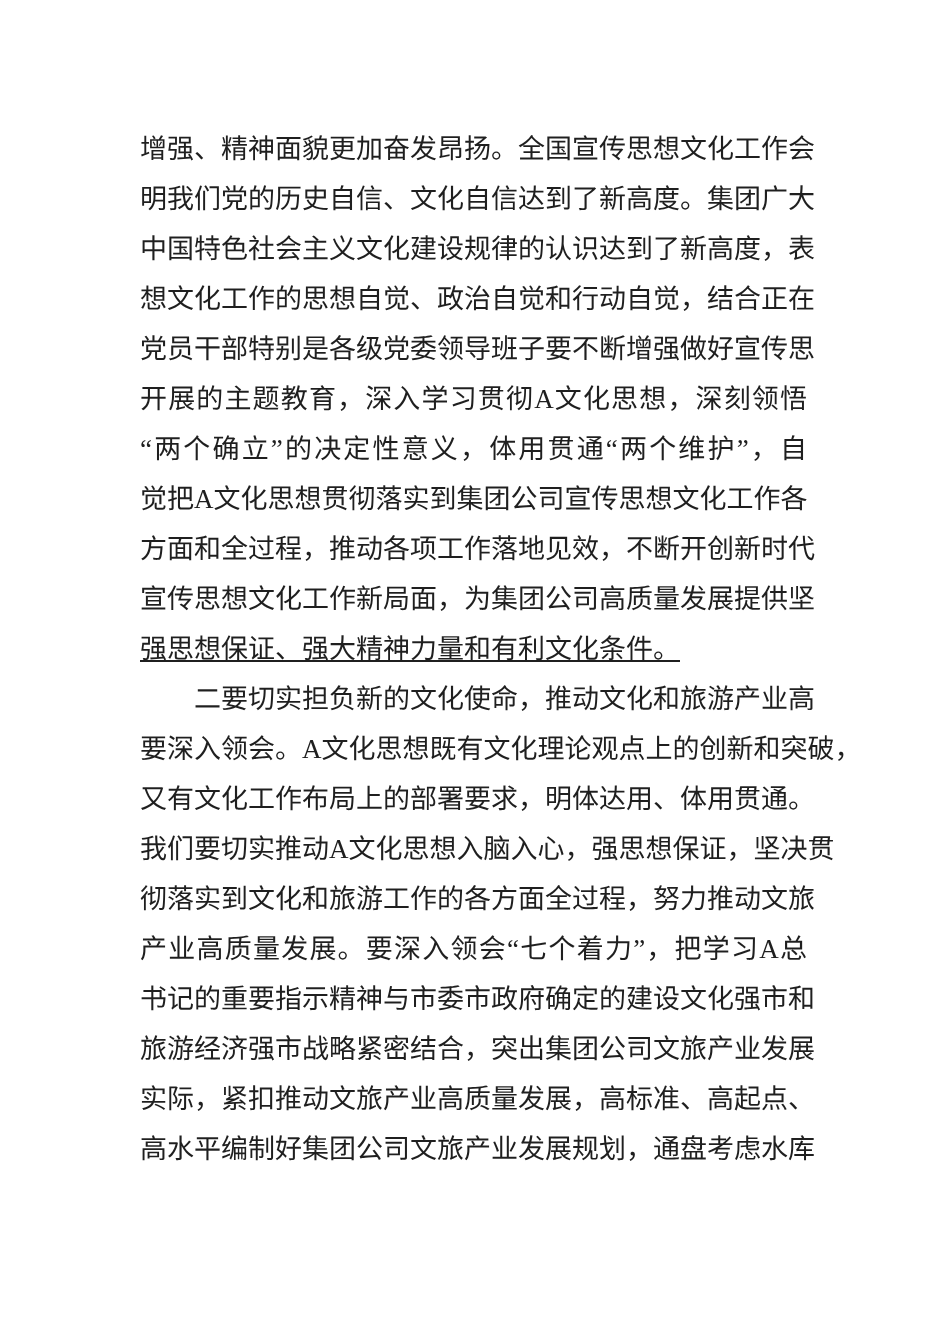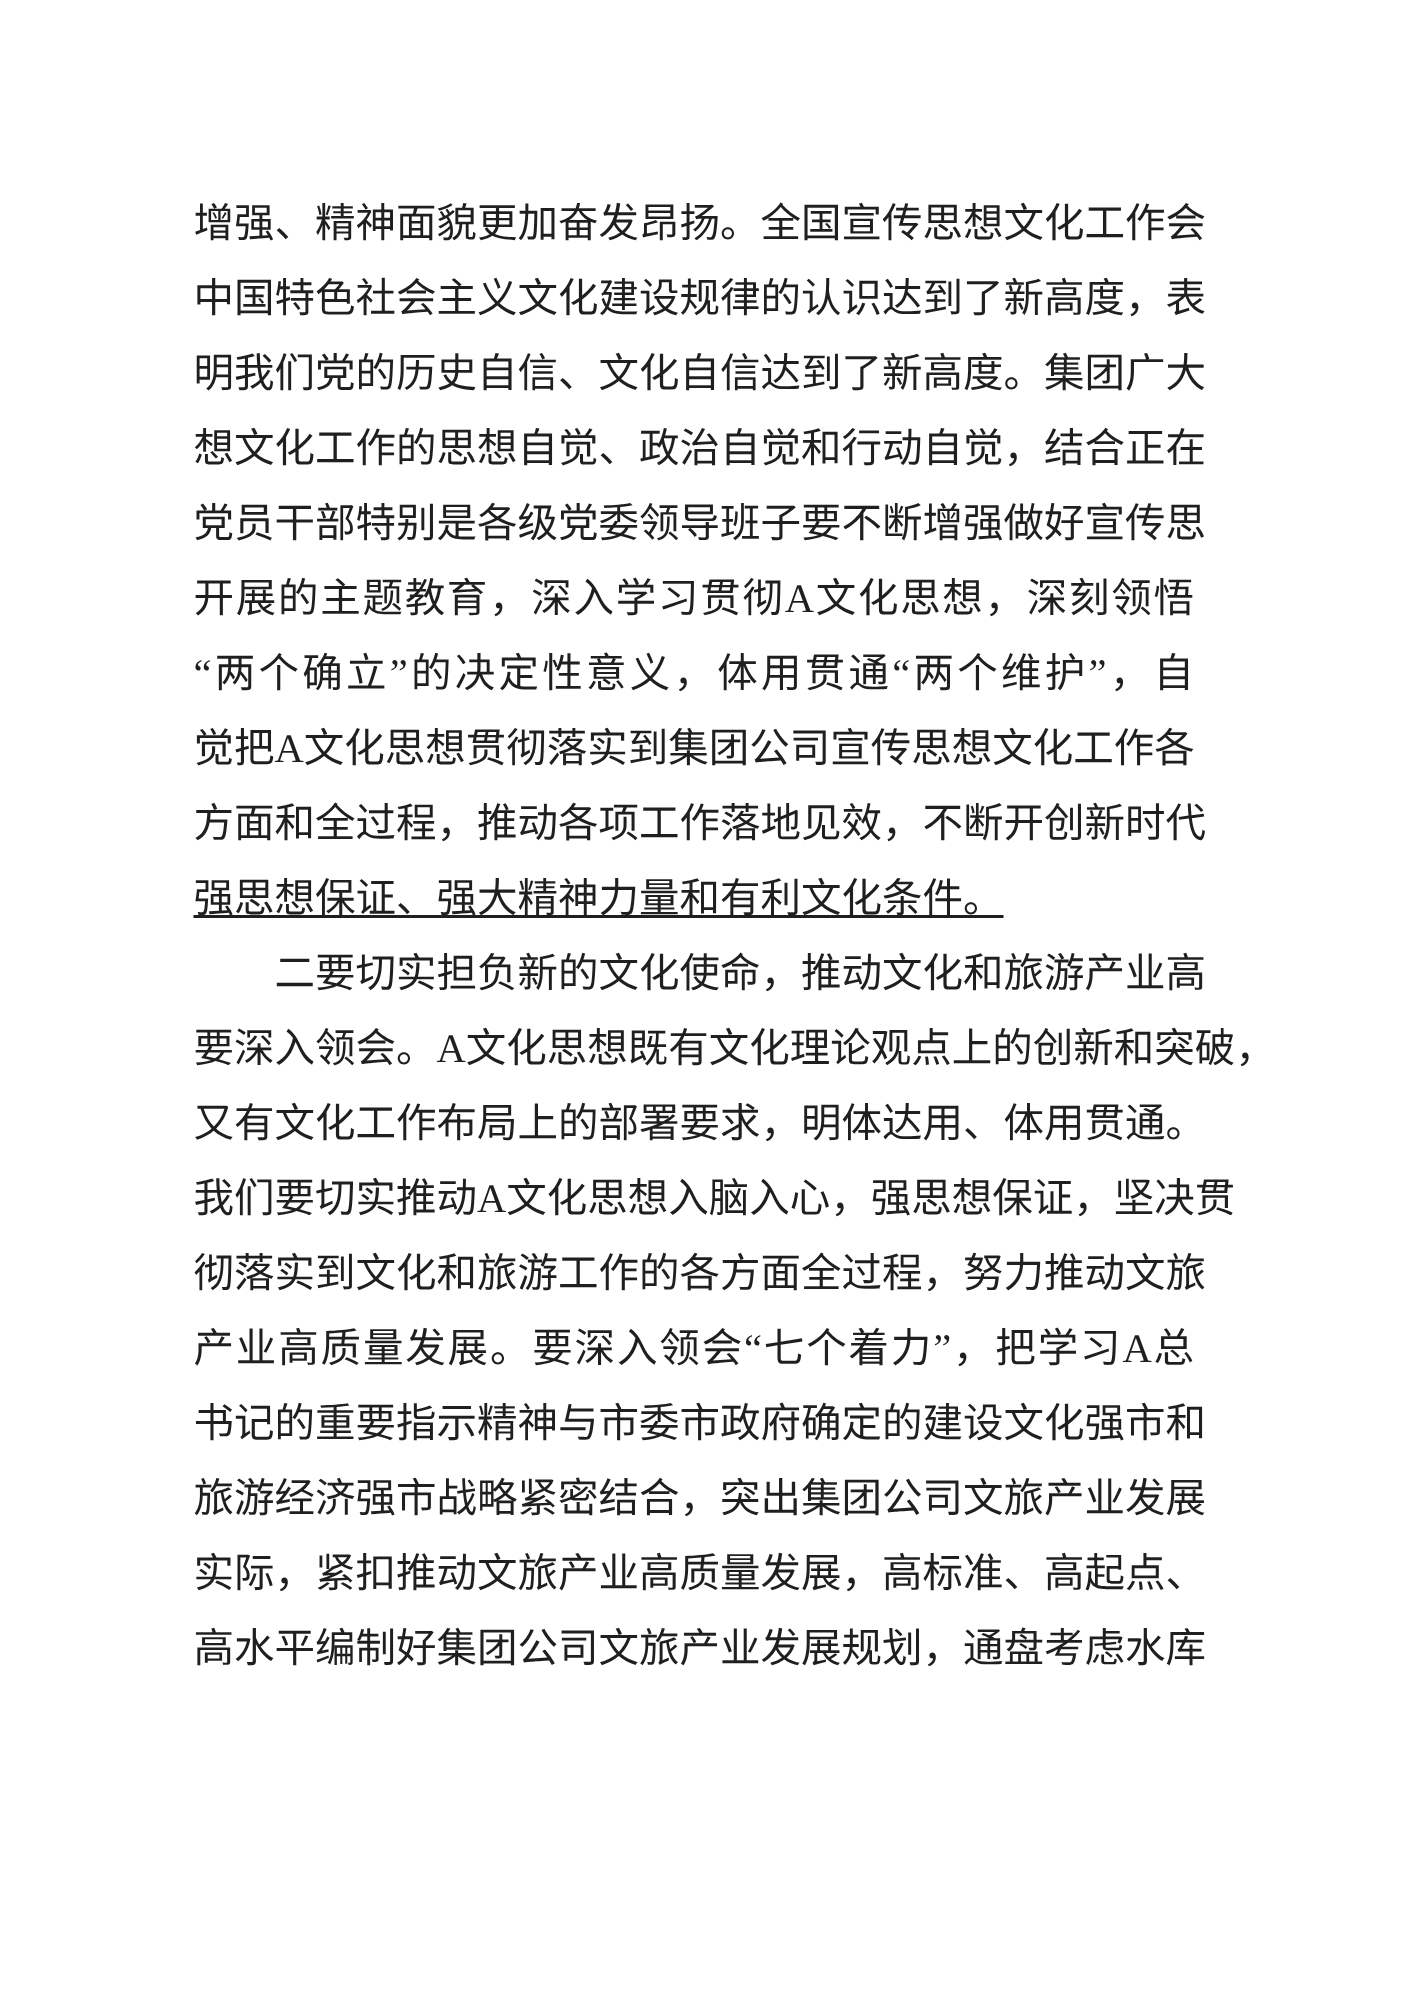--- a/index.html
+++ b/index.html
@@ -16,21 +16,21 @@
   .page {
     position: absolute;
     top: 0;
     left: 0;
     width: 950px;
     height: 1344px;
   }
   .text-block {
     position: absolute;
     top: 124px;
-    left: 129px;
+    left: 140px;
     width: 667px;
   }
   .paragraph {
     margin: 0;
     padding: 0;
   }
   .text-line {
     height: 50px;
     line-height: 50px;
     font-size: 27px;
@@ -49,28 +49,29 @@
     padding-left: 54px;
   }
 </style>
 </head>
 <body>
 
 <div class="page" style="background: rgb(255, 255, 255); color: rgb(31, 31, 31);">
   <div class="text-block" id="doc-body">
       <div class="paragraph">
         <div class="text-line">增强、精神面貌更加奋发昂扬。全国宣传思想文化工作会</div>
+        <div class="text-line">明我们党的历史自信、文化自信达到了新高度。集团广大</div>
         <div class="text-line">中国特色社会主义文化建设规律的认识达到了新高度，表</div>
-        <div class="text-line">明我们党的历史自信、文化自信达到了新高度。集团广大</div>
         <div class="text-line">想文化工作的思想自觉、政治自觉和行动自觉，结合正在</div>
         <div class="text-line">党员干部特别是各级党委领导班子要不断增强做好宣传思</div>
         <div class="text-line">开展的主题教育，深入学习贯彻A文化思想，深刻领悟</div>
         <div class="text-line">“两个确立”的决定性意义，体用贯通“两个维护”，自</div>
         <div class="text-line">觉把A文化思想贯彻落实到集团公司宣传思想文化工作各</div>
         <div class="text-line">方面和全过程，推动各项工作落地见效，不断开创新时代</div>
+        <div class="text-line">宣传思想文化工作新局面，为集团公司高质量发展提供坚</div>
         <div class="text-line para-end">强思想保证、强大精神力量和有利文化条件。</div>
       </div>
       <div class="paragraph">
         <div class="text-line indent">二要切实担负新的文化使命，推动文化和旅游产业高</div>
         <div class="text-line">要深入领会。A文化思想既有文化理论观点上的创新和突破，</div>
         <div class="text-line">又有文化工作布局上的部署要求，明体达用、体用贯通。</div>
         <div class="text-line">我们要切实推动A文化思想入脑入心，强思想保证，坚决贯</div>
         <div class="text-line">彻落实到文化和旅游工作的各方面全过程，努力推动文旅</div>
         <div class="text-line">产业高质量发展。要深入领会“七个着力”，把学习A总</div>
         <div class="text-line">书记的重要指示精神与市委市政府确定的建设文化强市和</div>

